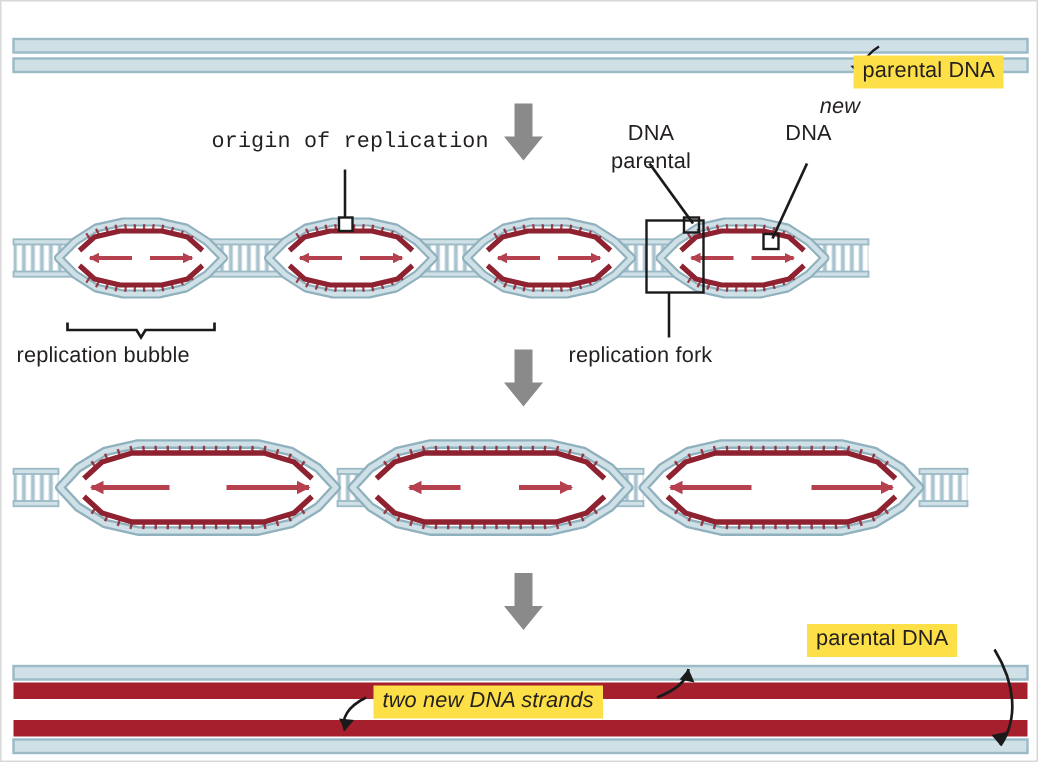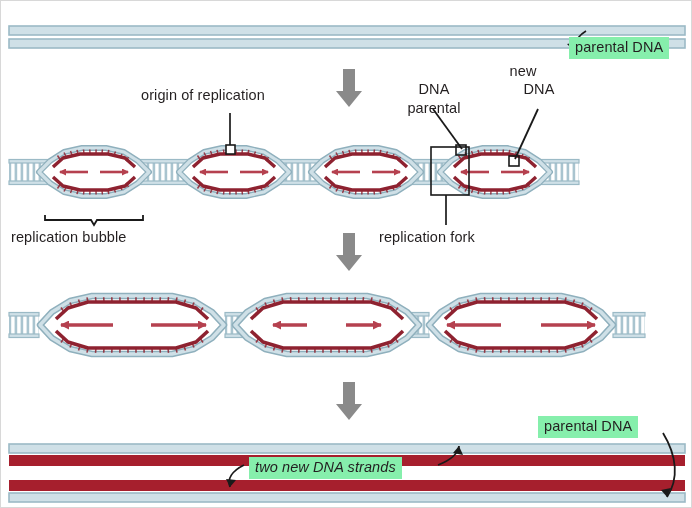--- a/index.html
+++ b/index.html
@@ -18,21 +18,21 @@
   .lbl{
     position:absolute;
     font-size:14.5px;
     color:#231f20;
     white-space:nowrap;
     line-height:1.15;
     letter-spacing:0.1px;
   }
   .lbl.center{text-align:center;}
   .lbl.hl{
-    background:#86efac;
+    background:#fde047;
     padding:2px 6px 3px 6px;
   }
 </style>
 </head>
 <body>
 
 <div id="stage">
 
 <svg id="canvas" width="692" height="508" viewBox="0 0 692 508">
 
@@ -277,26 +277,26 @@
     <path d="M229,486 L225,478 L235,479 Z" fill="#1a1a1a"></path>
 
     <path d="M437,464 C450,459 457,453 458,445" fill="none" stroke="#1a1a1a" stroke-width="1.8"></path>
     <path d="M458,445 L452,452 L462,454 Z" fill="#1a1a1a"></path>
   </g>
 
 </svg>
 
 <div class="lbl hl" style="left:568px;top:36px;">parental DNA</div>
 
-<div class="lbl" style="left:140px;top:86px;">origin of replication</div>
+<div class="lbl" style="left:140px;top:86px;font-family:Liberation Mono, monospace;">origin of replication</div>
 
 <div class="lbl center" style="left:388px;top:62px;width:90px;margin-top:37px;">parental</div>
 <div class="lbl center" style="left:388px;top:80px;width:90px;">DNA</div>
 
-<div class="lbl center" style="left:484px;top:62px;width:76px;">new</div>
+<div class="lbl center" style="left:521px;top:62px;width:76px;font-style:italic;">new</div>
 <div class="lbl center" style="left:500px;top:80px;width:76px;">DNA</div>
 
 <div class="lbl" style="left:10px;top:228px;">replication bubble</div>
 
 <div class="lbl" style="left:378px;top:228px;">replication fork</div>
 
 <div class="lbl hl" style="left:537px;top:415px;">parental DNA</div>
 
 <div class="lbl hl" style="left:248px;top:456px;font-style:italic;">two new DNA strands</div>
 

